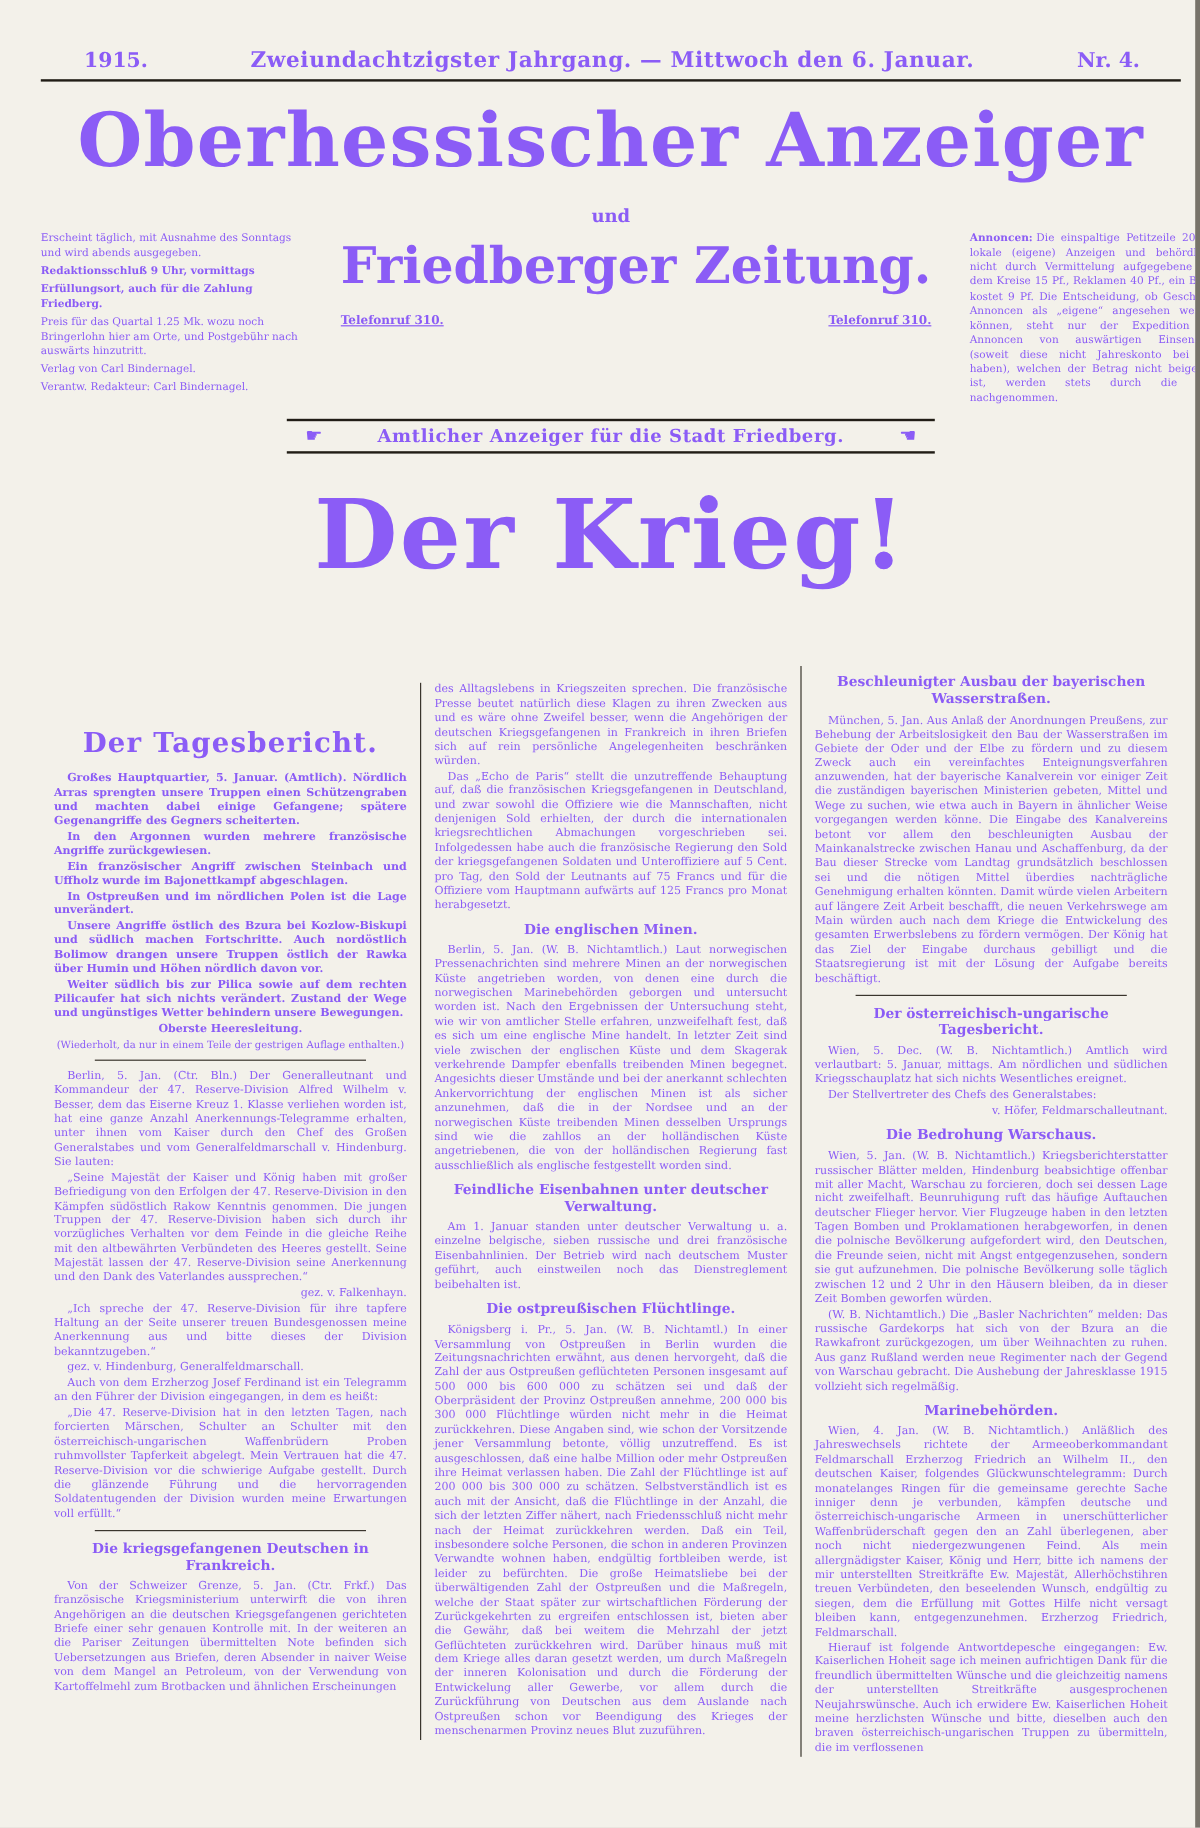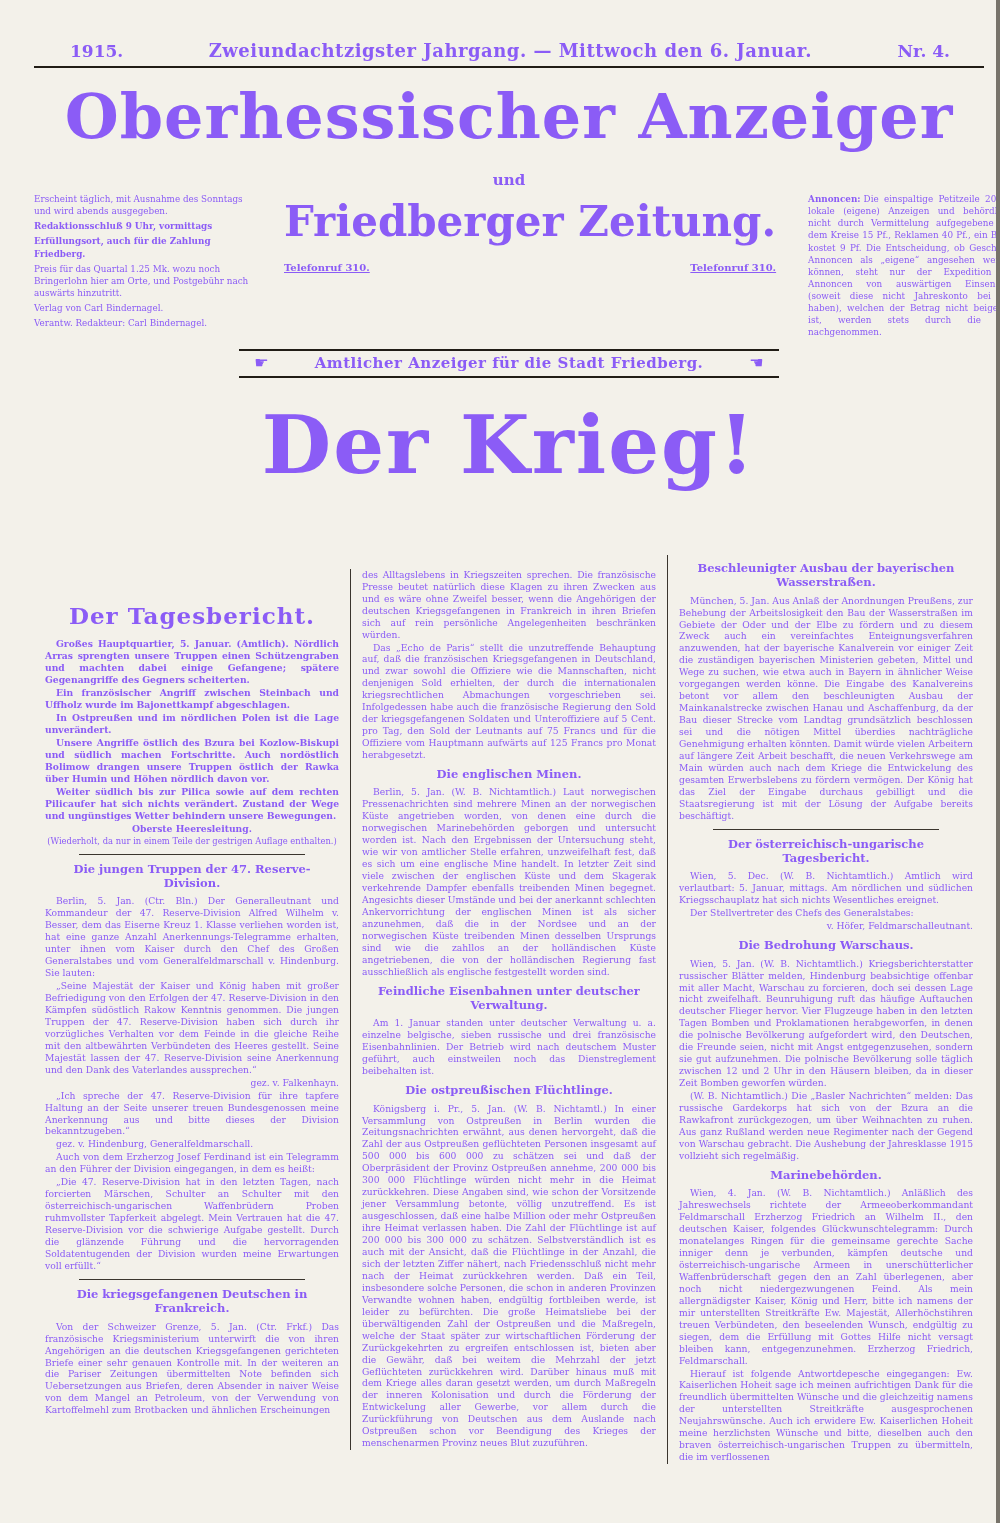--- a/index.html
+++ b/index.html
@@ -85,30 +85,30 @@
     <span class="hand">☚</span>
   </div>
 
   <h2 class="main-headline">Der Krieg!</h2>
 
   <div class="columns" id="columns">
       <div class="col">
         <section class="article">
           <h3 class="art-head xl">Der Tagesbericht.</h3>
           <p class="art-p bold">Großes Hauptquartier, 5. Januar. (Amtlich). Nördlich Arras sprengten unsere Truppen einen Schützengraben und machten dabei einige Gefangene; spätere Gegenangriffe des Gegners scheiterten.</p>
+          <p class="art-p bold">In den Argonnen wurden mehrere französische Angriffe zurückgewiesen.</p>
           <p class="art-p bold">Ein französischer Angriff zwischen Steinbach und Uffholz wurde im Bajonettkampf abgeschlagen.</p>
           <p class="art-p bold">In Ostpreußen und im nördlichen Polen ist die Lage unverändert.</p>
           <p class="art-p bold">Unsere Angriffe östlich des Bzura bei Kozlow-Biskupi und südlich machen Fortschritte. Auch nordöstlich Bolimow drangen unsere Truppen östlich der Rawka über Humin und Höhen nördlich davon vor.</p>
           <p class="art-p bold">Weiter südlich bis zur Pilica sowie auf dem rechten Pilicaufer hat sich nichts verändert. Zustand der Wege und ungünstiges Wetter behindern unsere Bewegungen.</p>
           <p class="art-p bold center">Oberste Heeresleitung.</p>
           <p class="art-p center small">(Wiederholt, da nur in einem Teile der gestrigen Auflage enthalten.)</p>
         </section>
         <section class="article">
           <hr class="sec-divider">
-          <h3 class="art-head">Die jungen Truppen der 47. Reserve-Division.</h3>
           <p class="art-p">Berlin, 5. Jan. (Ctr. Bln.) Der Generalleutnant und Kommandeur der 47. Reserve-Division Alfred Wilhelm v. Besser, dem das Eiserne Kreuz 1. Klasse verliehen worden ist, hat eine ganze Anzahl Anerkennungs-Telegramme erhalten, unter ihnen vom Kaiser durch den Chef des Großen Generalstabes und vom Generalfeldmarschall v. Hindenburg. Sie lauten:</p>
           <p class="art-p">„Seine Majestät der Kaiser und König haben mit großer Befriedigung von den Erfolgen der 47. Reserve-Division in den Kämpfen südöstlich Rakow Kenntnis genommen. Die jungen Truppen der 47. Reserve-Division haben sich durch ihr vorzügliches Verhalten vor dem Feinde in die gleiche Reihe mit den altbewährten Verbündeten des Heeres gestellt. Seine Majestät lassen der 47. Reserve-Division seine Anerkennung und den Dank des Vaterlandes aussprechen.“</p>
           <p class="art-p right">gez. v. Falkenhayn.</p>
           <p class="art-p">„Ich spreche der 47. Reserve-Division für ihre tapfere Haltung an der Seite unserer treuen Bundesgenossen meine Anerkennung aus und bitte dieses der Division bekanntzugeben.“</p>
           <p class="art-p">gez. v. Hindenburg, Generalfeldmarschall.</p>
           <p class="art-p">Auch von dem Erzherzog Josef Ferdinand ist ein Telegramm an den Führer der Division eingegangen, in dem es heißt:</p>
           <p class="art-p">„Die 47. Reserve-Division hat in den letzten Tagen, nach forcierten Märschen, Schulter an Schulter mit den österreichisch-ungarischen Waffenbrüdern Proben ruhmvollster Tapferkeit abgelegt. Mein Vertrauen hat die 47. Reserve-Division vor die schwierige Aufgabe gestellt. Durch die glänzende Führung und die hervorragenden Soldatentugenden der Division wurden meine Erwartungen voll erfüllt.“</p>
         </section>
         <section class="article">
           <hr class="sec-divider">

